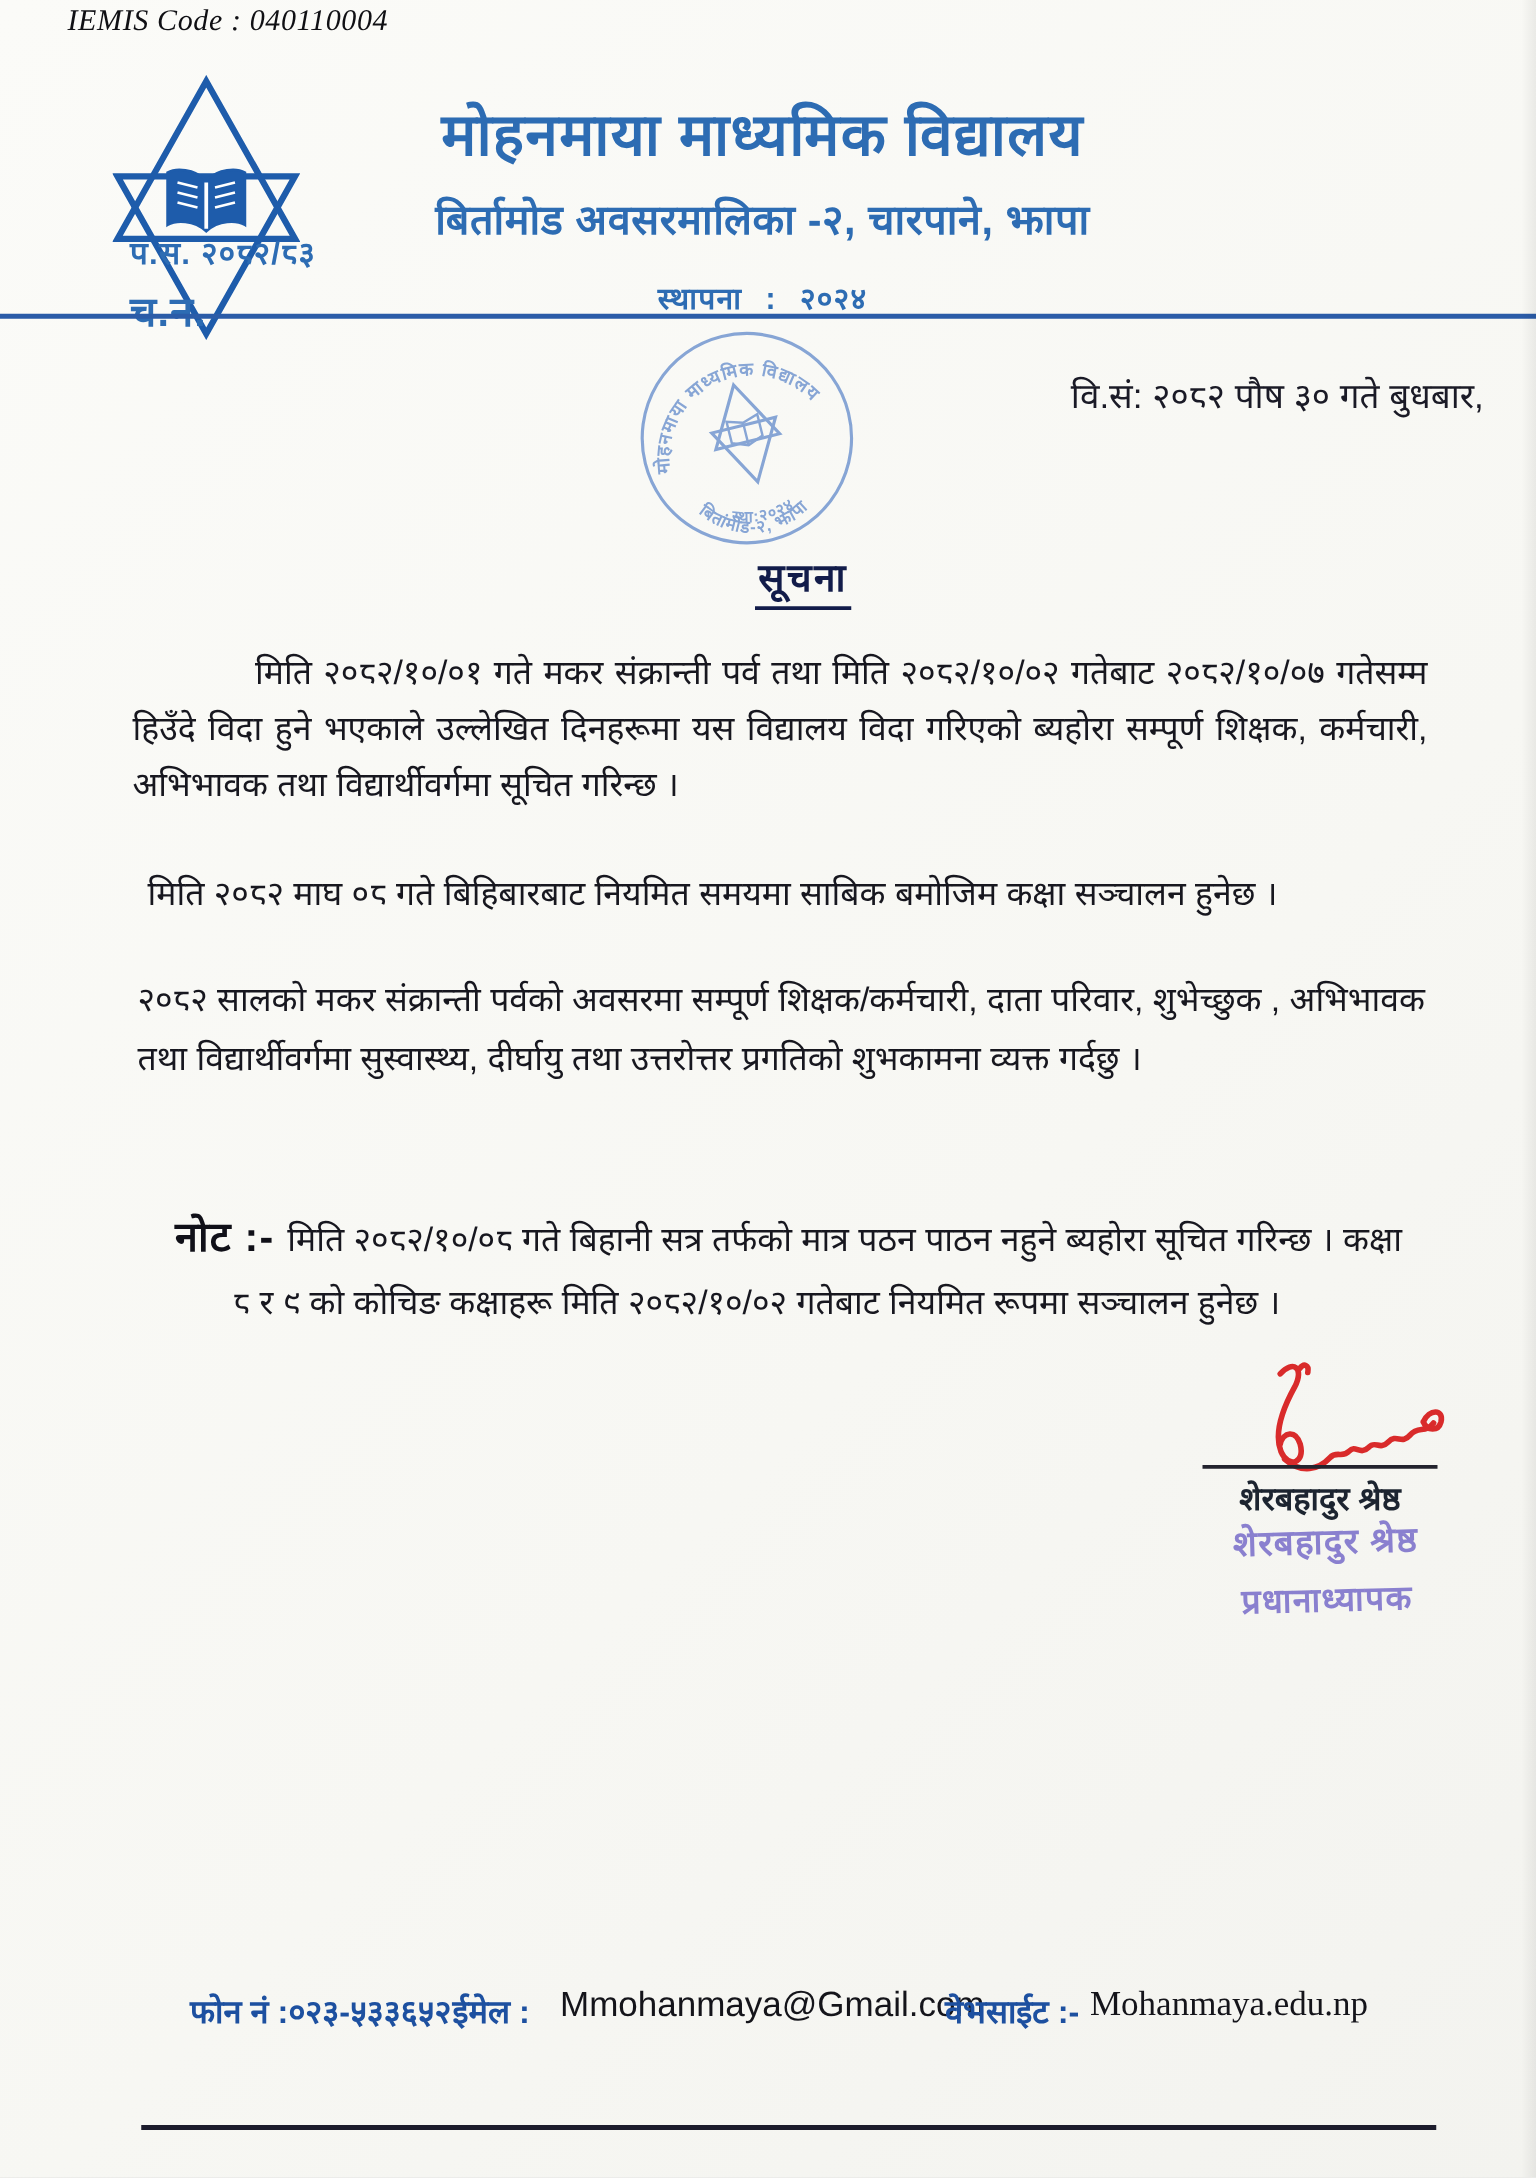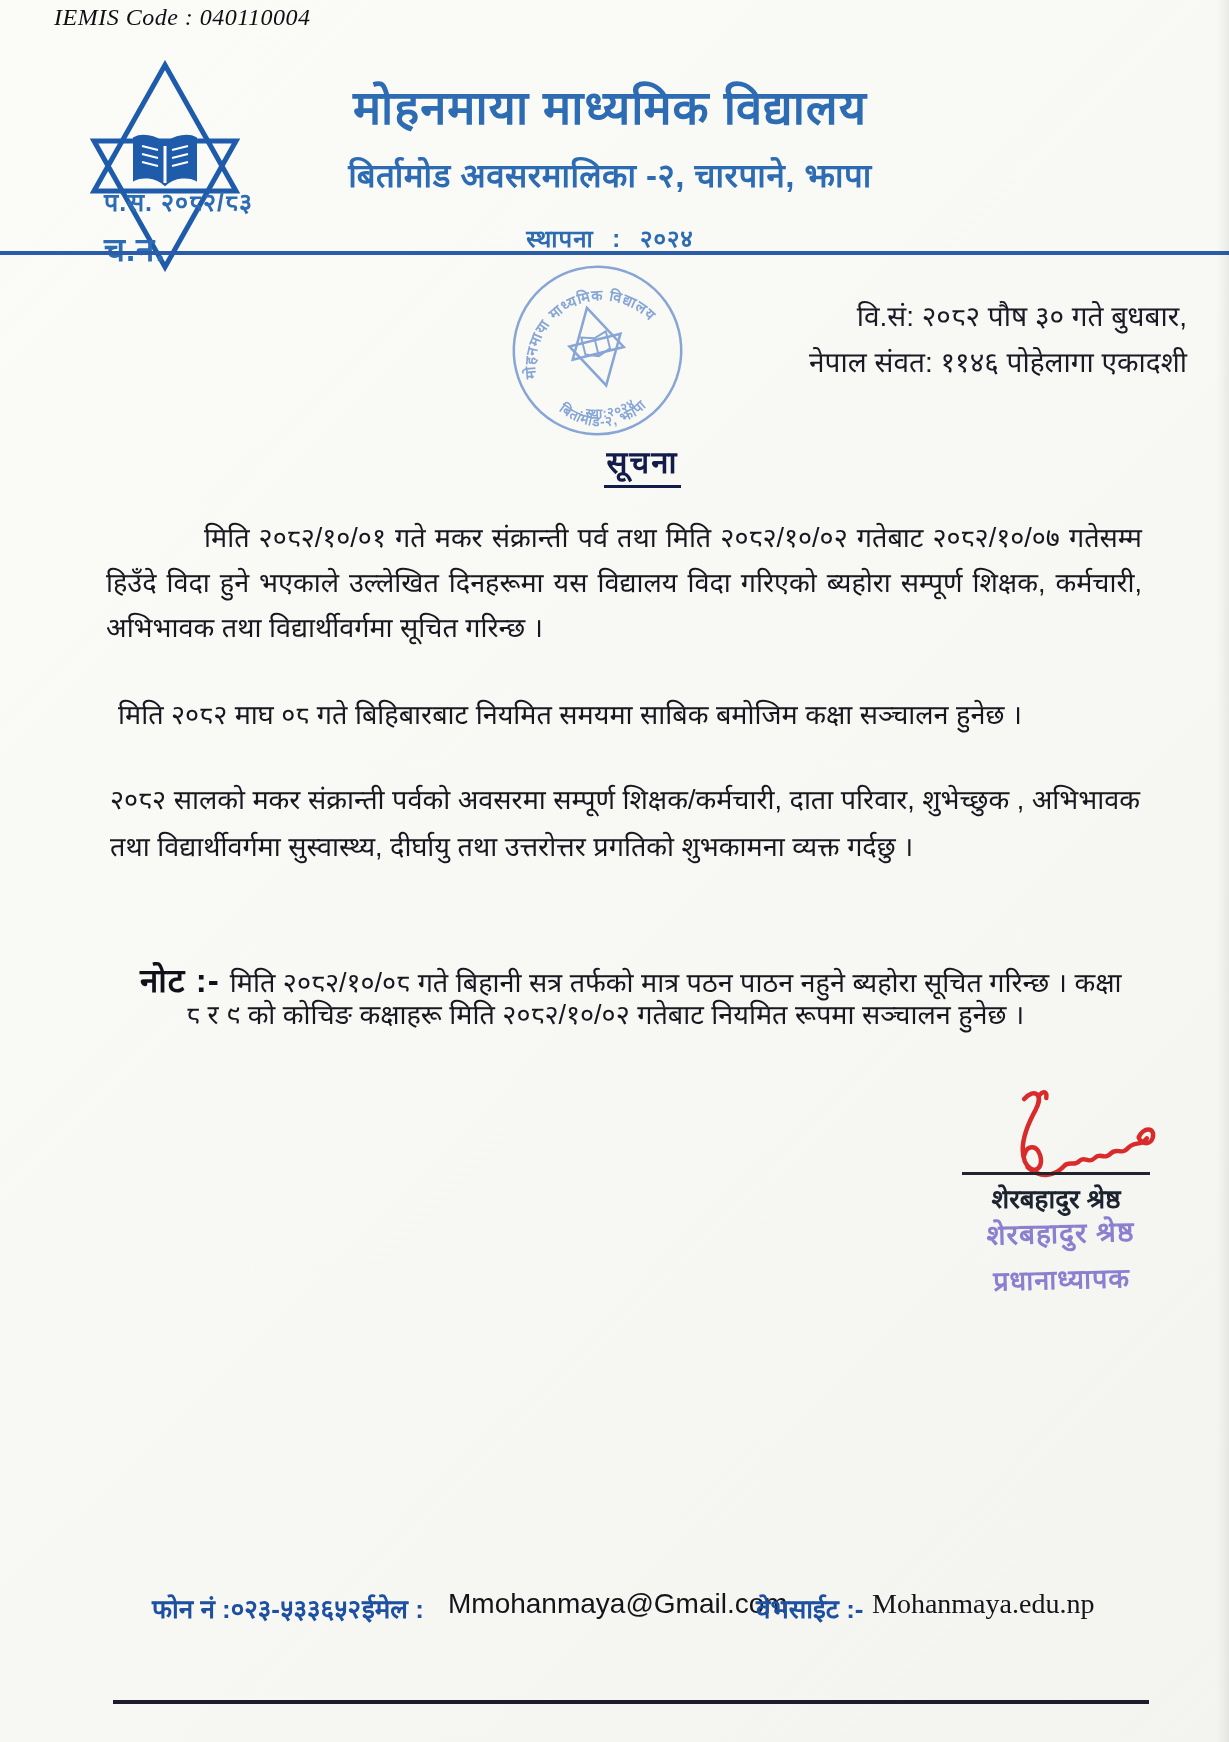--- a/index.html
+++ b/index.html
@@ -31,21 +31,21 @@
   .stamp{left:505px;top:258px;width:185px;height:185px;transform:rotate(-14deg);opacity:.9;}
   .dateline{right:42px;top:294px;width:480px;text-align:right;
     font-size:28px;color:#1a1a26;line-height:46px;}
   .notice-title{left:0;top:440px;width:1229px;text-align:center;margin-left:28px;}
   .notice-title span{display:inline-block;font-size:31px;font-weight:bold;color:#121c4a;
     border-bottom:3px solid #121c4a;padding:0 3px 3px;letter-spacing:2px;}
   .body-text{font-size:27px;color:#17171f;line-height:45px;}
   .para1{left:106px;top:489px;width:1036px;text-indent:98px;text-align:justify;}
   .para2{left:118px;top:666px;width:1030px;}
   .para3{left:110px;top:750px;width:1030px;line-height:47px;text-align:justify;}
-  .note{left:186px;top:938px;width:952px;text-indent:-46px;line-height:32px;
+  .note{left:186px;top:938px;width:952px;text-indent:-46px;line-height:50px;
     font-size:27px;color:#17171f;}
   .note b{font-size:33px;color:#101018;letter-spacing:1px;}
   .sig-svg{left:985px;top:1080px;width:185px;height:100px;}
   .sig-line{left:962px;top:1172px;width:188px;height:3px;background:#23232e;}
   .sig-name{left:948px;top:1180px;width:216px;text-align:center;
     font-size:26px;font-weight:600;color:#1c2430;}
   .stamp-ident{left:948px;top:1213px;width:226px;text-align:center;
     color:#8a80cf;transform:rotate(-1.5deg);}
   .stamp-ident .nm{font-size:28px;font-weight:600;letter-spacing:1px;}
   .stamp-ident .ttl{font-size:27px;font-weight:600;margin-top:9px;letter-spacing:1px;}
@@ -101,21 +101,20 @@
     <text font-size="14" fill="#7b9dd2" letter-spacing="1" font-weight="600">
       <textPath href="#stampBotArc1" startOffset="8%">बितांमोड-२, झापा</textPath>
     </text>
     <text font-size="13" fill="#7b9dd2" letter-spacing="1" font-weight="600">
       <textPath href="#stampBotArc2" startOffset="12%">स्था:२०२४</textPath>
     </text>
   </svg>
 
   <div class="abs dateline">
     <div>वि.सं: २०८२ पौष ३० गते बुधबार,</div>
-    <div>नेपाल संवत: ११४६ पोहेलागा एकादशी</div>
   </div>
 
   <div class="abs notice-title">
     <span>सूचना</span>
   </div>
 
   <p class="abs body-text para1">मिति २०८२/१०/०१ गते मकर संक्रान्ती पर्व तथा मिति २०८२/१०/०२ गतेबाट २०८२/१०/०७ गतेसम्म हिउँदे विदा हुने भएकाले उल्लेखित दिनहरूमा यस विद्यालय विदा गरिएको ब्यहोरा सम्पूर्ण शिक्षक, कर्मचारी, अभिभावक तथा विद्यार्थीवर्गमा सूचित गरिन्छ ।</p>
   <p class="abs body-text para2">मिति २०८२ माघ ०८ गते बिहिबारबाट नियमित समयमा साबिक बमोजिम कक्षा सञ्चालन हुनेछ ।</p>
   <p class="abs body-text para3">२०८२ सालको मकर संक्रान्ती पर्वको अवसरमा सम्पूर्ण शिक्षक/कर्मचारी, दाता परिवार, शुभेच्छुक , अभिभावक तथा  विद्यार्थीवर्गमा सुस्वास्थ्य, दीर्घायु तथा उत्तरोत्तर प्रगतिको शुभकामना व्यक्त गर्दछु ।</p>
 

